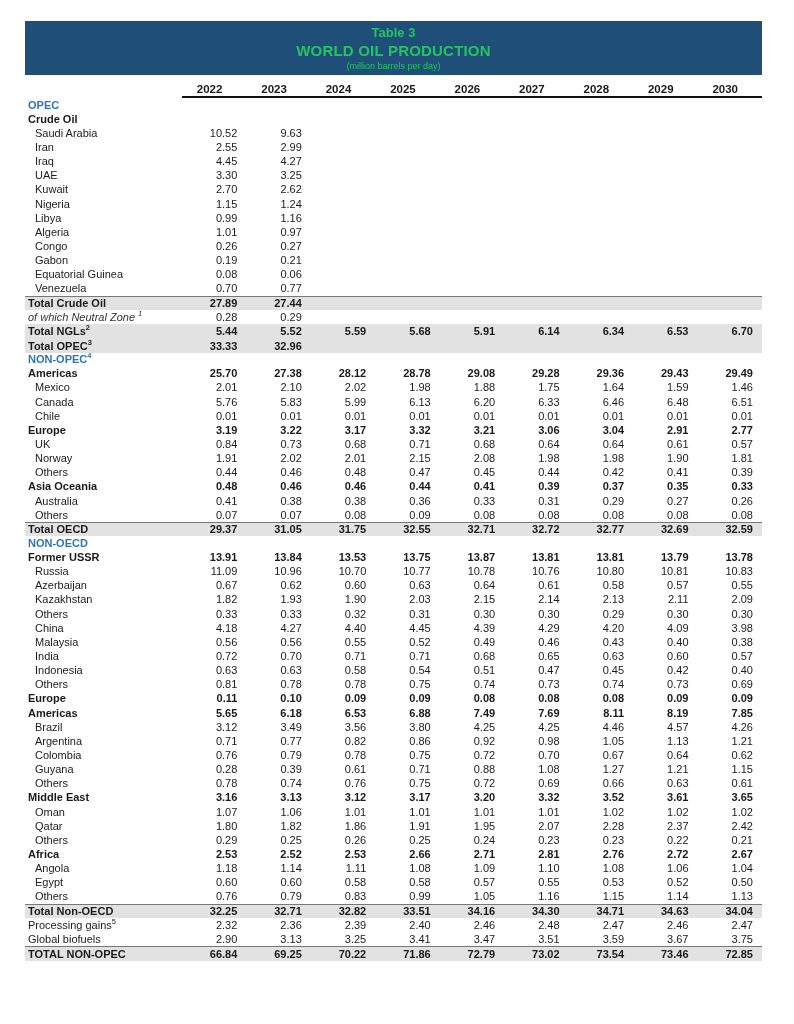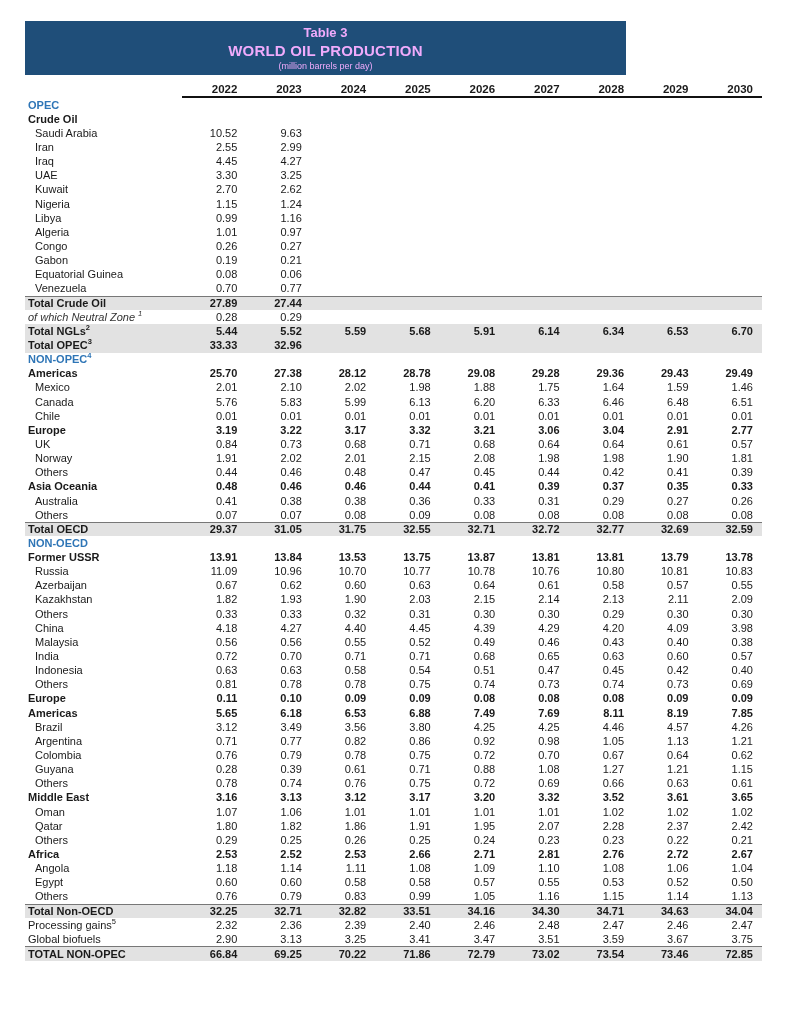--- a/index.html
+++ b/index.html
@@ -9,51 +9,51 @@
     font-family: "Liberation Sans", sans-serif;
     color: #1a1a1a;
     position: relative;
     overflow: hidden;
   }
   .page { position: absolute; inset: 0; }
 
   
   .banner {
     position: absolute; left: 25px; top: 21px;
-    width: 601px; height: 54px;
+    width: 737px; height: 54px;
     background: var(--banner-bg, #1F4E79);
-    color: #f0abfc; text-align: center;
+    color: #22c55e; text-align: center;
     padding-top: 3px;
   }
   .banner .t1 { font-size: 13px; font-weight: bold; line-height: 17px; }
   .banner .t2 { font-size: 15px; font-weight: bold; line-height: 19px; letter-spacing: 0.2px; }
   .banner .t3 { font-size: 9px; line-height: 12px; }
 
   
   .table-wrap { position: absolute; left: 25px; top: 75px; width: 737px; }
 
   .yearrow { display: flex; height: 23px; align-items: flex-end; position: relative; padding-bottom: 3px; }
   .yearrow::after {
     content: ""; position: absolute; left: 157px; right: 0; bottom: 0;
     border-bottom: 2.2px solid #111111;
   }
   .yearrow .spacer { width: 157px; }
-  .yearrow .yc { width: 64.5px; text-align: right; padding-right: 9px; font-weight: bold; font-size: 11.5px; }
+  .yearrow .yc { width: 64.5px; text-align: center; padding-right: 9px; font-weight: bold; font-size: 11.5px; }
 
   .tbody { display: flex; flex-direction: column; }
   .row { display: flex; height: 14.15px; align-items: center; font-size: 11px; line-height: 13px; }
   .row .lbl { width: 157px; padding-left: 3px; white-space: nowrap; overflow: visible; }
   .row .v { width: 64.5px; text-align: right; padding-right: 9px; font-variant-numeric: tabular-nums; }
 
   .row.country .lbl { padding-left: 10px; }
   .row.group .lbl, .row.group .v,
   .row.total .lbl, .row.total .v { font-weight: bold; }
   .row.blue { color: var(--accent-blue, #2E75B6); font-weight: bold; }
   .row.note .lbl { font-style: italic; color: #333333; }
-  .row.total { background: var(--shade, #E2E2E2); }
+  .row.total { background: var(--shade, #E2E2E2); align-items: flex-end; }
   .row.rule { border-top: 1.3px solid #777777; }
   .row.end { border-bottom: 2.5px solid #4d4d4d; }
 
   sup { font-size: 7.5px; vertical-align: super; line-height: 0; }
 </style>
 </head>
 <body>
 
 <div class="page">
 

